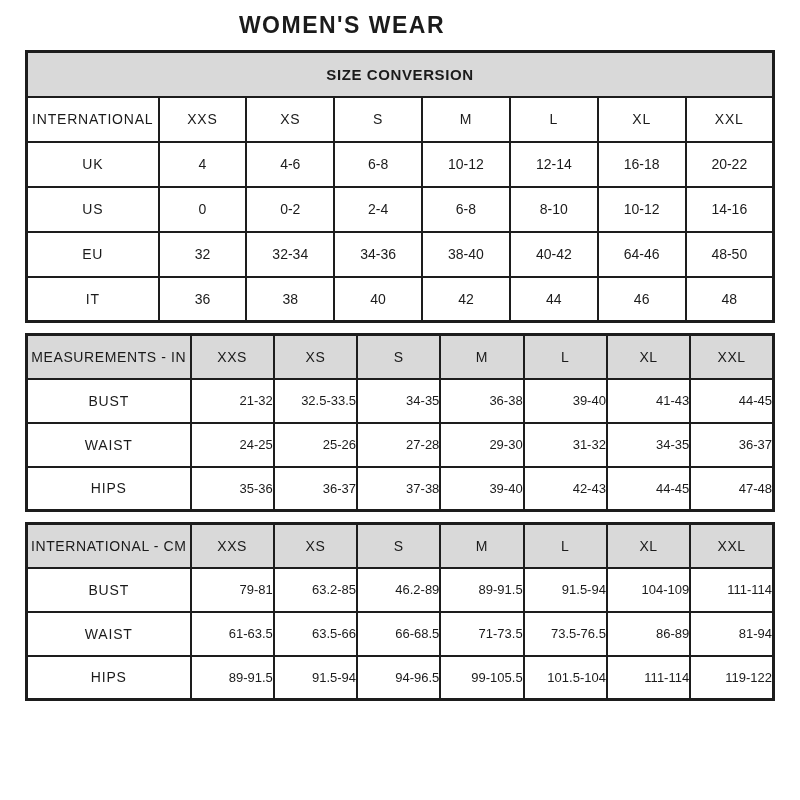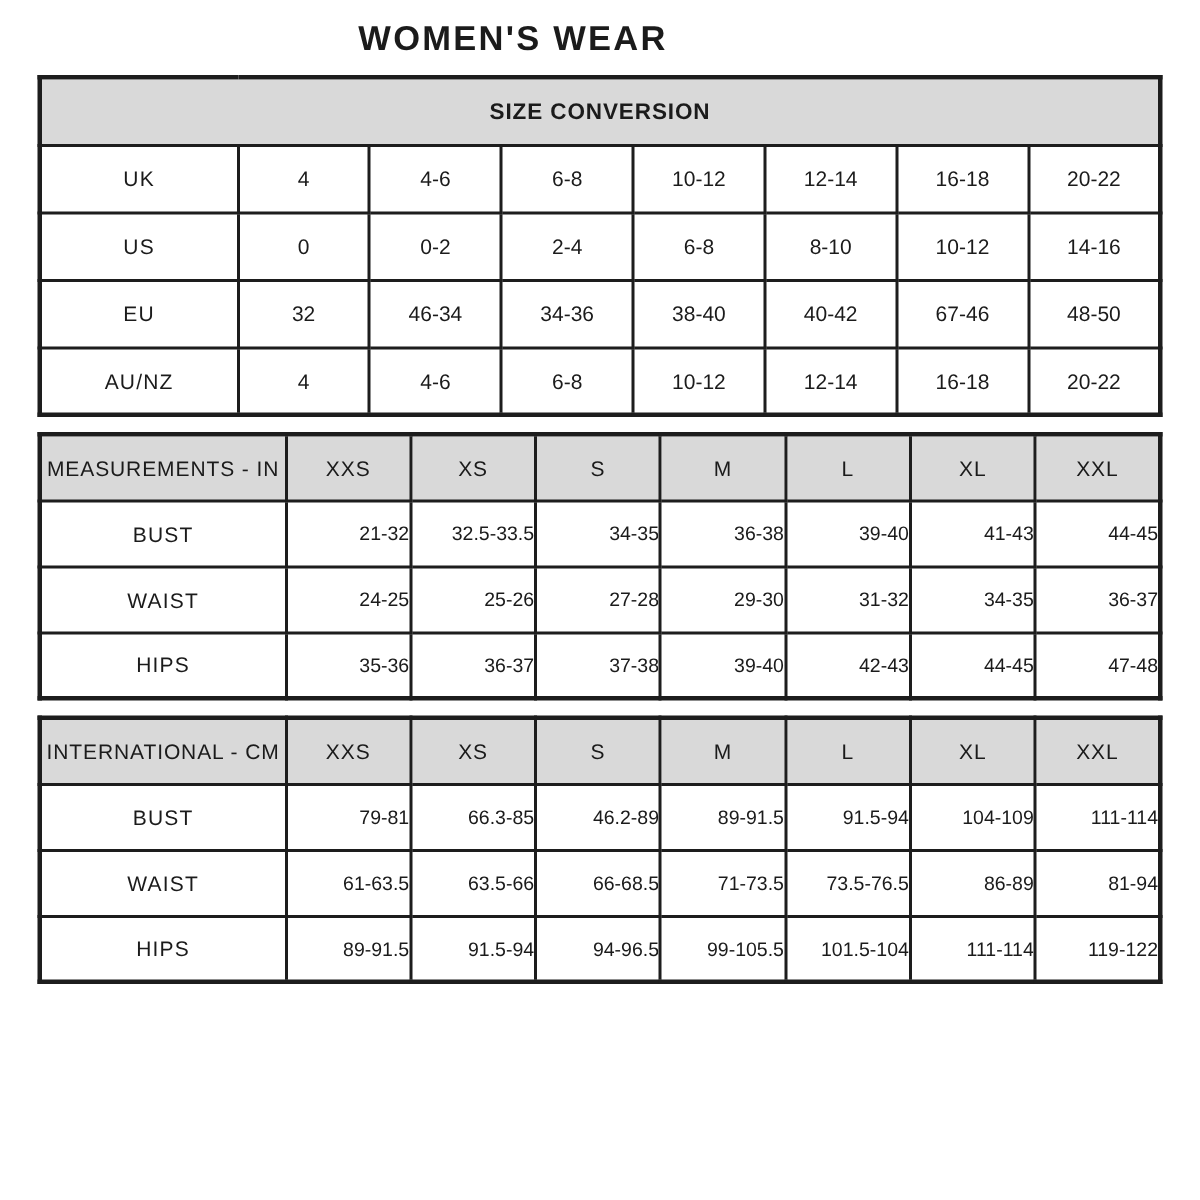--- a/index.html
+++ b/index.html
@@ -40,20 +40,30 @@
         <col>
         <col>
         <col>
         <col>
       </colgroup>
     <tbody>
         <tr>
       <td colspan="8" class="gray span-title">SIZE CONVERSION</td>
     </tr>
     <tr>
+      <td class="col-head">INTERNATIONAL</td>
+      <td class="col-head">XXS</td>
+      <td class="col-head">XS</td>
+      <td class="col-head">S</td>
+      <td class="col-head">M</td>
+      <td class="col-head">L</td>
+      <td class="col-head">XL</td>
+      <td class="col-head">XXL</td>
+    </tr>
+    <tr>
       <td class="row-label">UK</td>
       <td class="val">4</td>
       <td class="val">4-6</td>
       <td class="val">6-8</td>
       <td class="val">10-12</td>
       <td class="val">12-14</td>
       <td class="val">16-18</td>
       <td class="val">20-22</td>
     </tr>
     <tr>
@@ -62,36 +72,36 @@
       <td class="val">0-2</td>
       <td class="val">2-4</td>
       <td class="val">6-8</td>
       <td class="val">8-10</td>
       <td class="val">10-12</td>
       <td class="val">14-16</td>
     </tr>
     <tr>
       <td class="row-label">EU</td>
       <td class="val">32</td>
-      <td class="val">46-34</td>
+      <td class="val">32-34</td>
       <td class="val">34-36</td>
       <td class="val">38-40</td>
       <td class="val">40-42</td>
-      <td class="val">67-46</td>
+      <td class="val">64-46</td>
       <td class="val">48-50</td>
     </tr>
     <tr>
-      <td class="row-label">AU/NZ</td>
-      <td class="val">4</td>
-      <td class="val">4-6</td>
-      <td class="val">6-8</td>
-      <td class="val">10-12</td>
-      <td class="val">12-14</td>
-      <td class="val">16-18</td>
-      <td class="val">20-22</td>
+      <td class="row-label">IT</td>
+      <td class="val">36</td>
+      <td class="val">38</td>
+      <td class="val">40</td>
+      <td class="val">42</td>
+      <td class="val">44</td>
+      <td class="val">46</td>
+      <td class="val">48</td>
     </tr>
   </tbody>
     </table>
 
   <table class="meas">
     <colgroup>
         <col class="c0">
         <col>
         <col>
         <col>
@@ -162,21 +172,21 @@
       <td class="gray col-head-bold">XS</td>
       <td class="gray col-head-bold">S</td>
       <td class="gray col-head-bold">M</td>
       <td class="gray col-head-bold">L</td>
       <td class="gray col-head-bold">XL</td>
       <td class="gray col-head-bold">XXL</td>
     </tr>
     <tr>
       <td class="row-label">BUST</td>
       <td class="val">79-81</td>
-      <td class="val">66.3-85</td>
+      <td class="val">63.2-85</td>
       <td class="val">46.2-89</td>
       <td class="val">89-91.5</td>
       <td class="val">91.5-94</td>
       <td class="val">104-109</td>
       <td class="val">111-114</td>
     </tr>
     <tr>
       <td class="row-label">WAIST</td>
       <td class="val">61-63.5</td>
       <td class="val">63.5-66</td>

